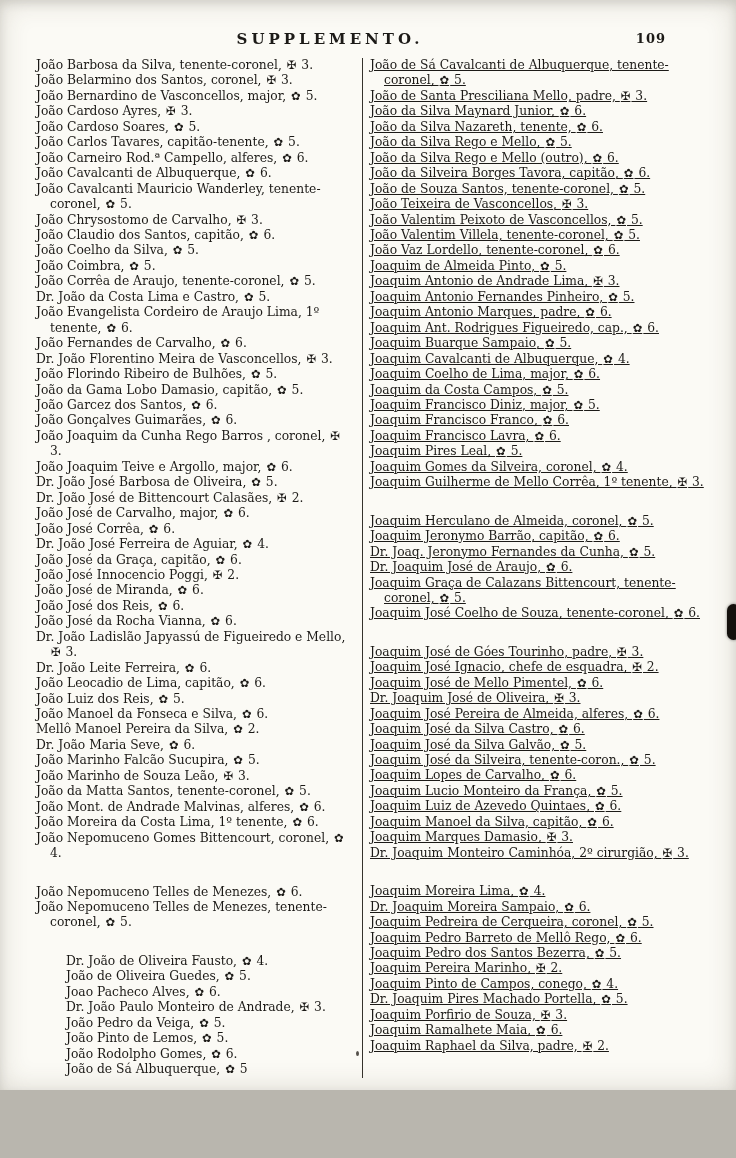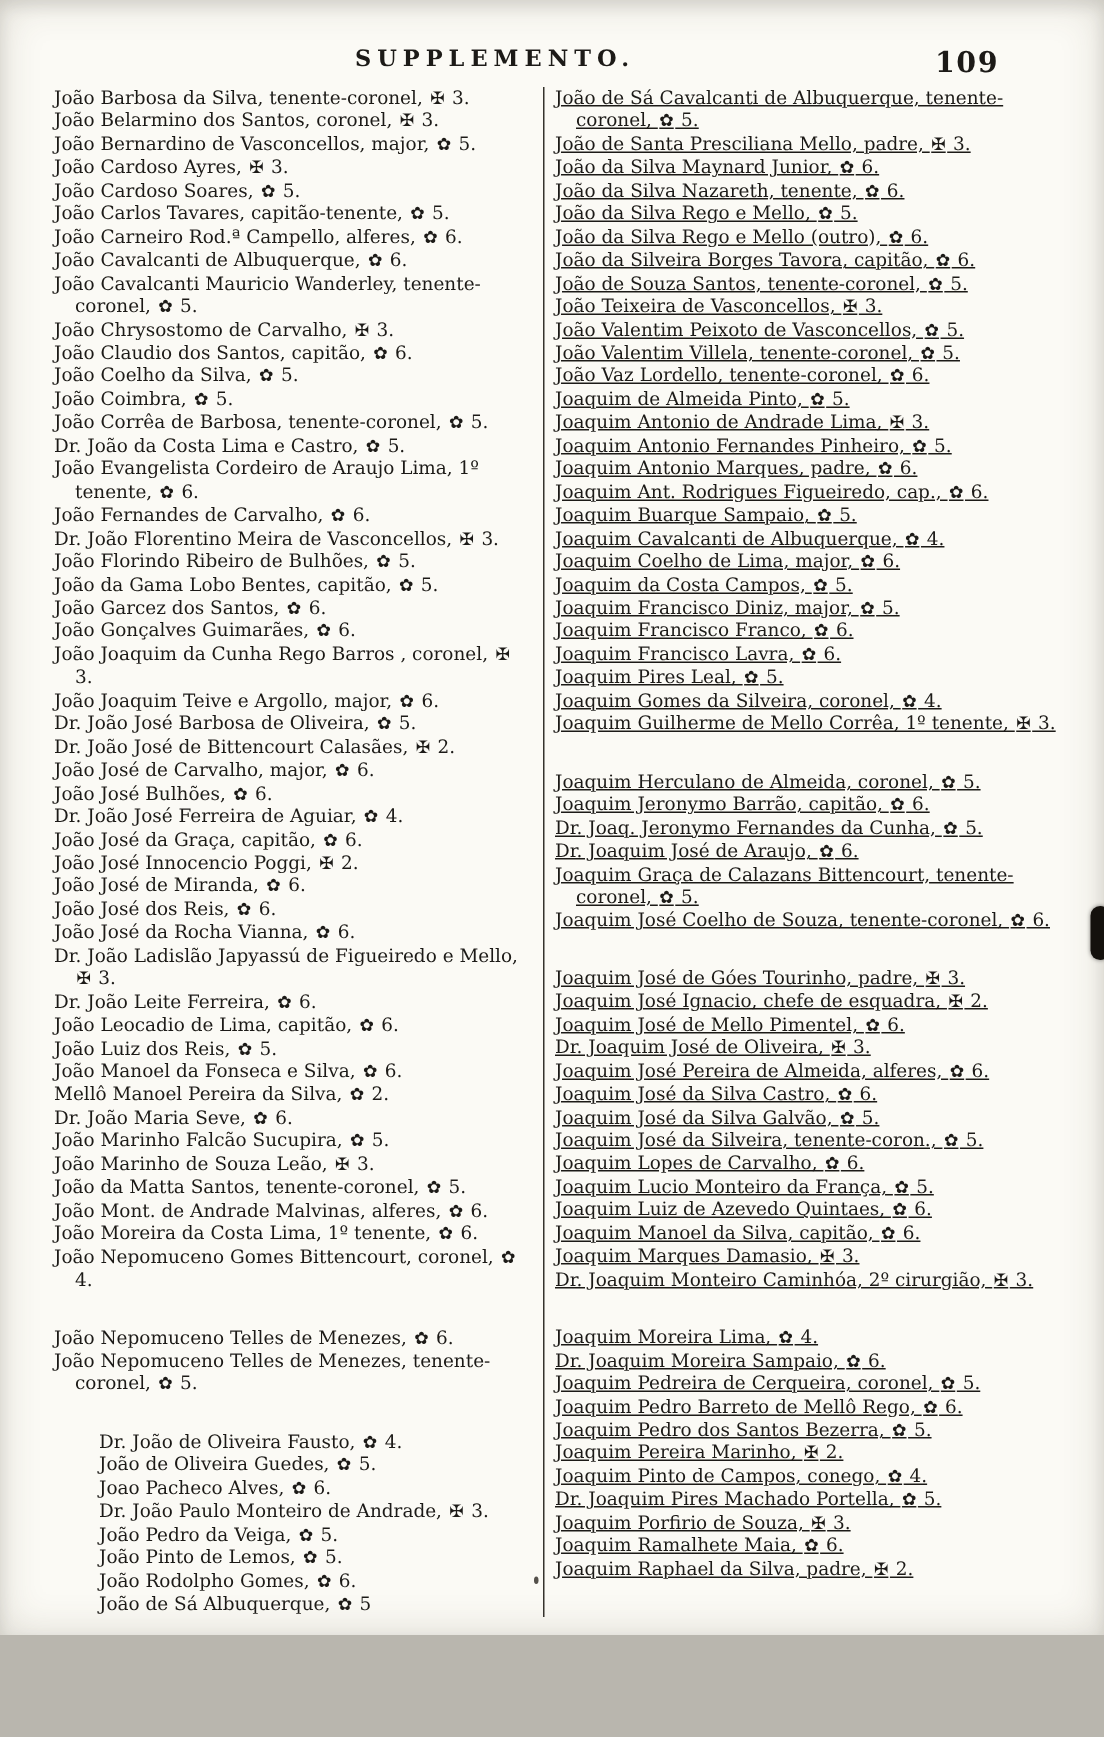--- a/index.html
+++ b/index.html
@@ -17,21 +17,21 @@
   .header { position: relative; height: 52px; }
   .title {
     position: absolute; left: 0; right: 76px; top: 30px;
     text-align: center;
     font-weight: 700;
     font-size: 15px;
     letter-spacing: 4px;
   }
   .page-number {
     position: absolute; right: 70px; top: 31px;
-    font-size: 19px;
+    font-size: 13px;
     font-weight: 600;
     letter-spacing: 1px;
   }
   .columns {
     display: flex;
     align-items: stretch;
     padding: 6px 30px 0 36px;
   }
   .column { font-size: 12.3px; line-height: 15.45px; }
   .column.left  { width: 320px; padding-right: 4px; }
@@ -74,35 +74,35 @@
         <div class="entry"><span class="entry-text">João Cardoso Ayres, </span><span class="mark cross">✠</span><span class="num"> 3.</span></div>
         <div class="entry"><span class="entry-text">João Cardoso Soares, </span><span class="mark rose">✿</span><span class="num"> 5.</span></div>
         <div class="entry"><span class="entry-text">João Carlos Tavares, capitão-tenente, </span><span class="mark rose">✿</span><span class="num"> 5.</span></div>
         <div class="entry"><span class="entry-text">João Carneiro Rod.ª Campello, alferes, </span><span class="mark rose">✿</span><span class="num"> 6.</span></div>
         <div class="entry"><span class="entry-text">João Cavalcanti de Albuquerque, </span><span class="mark rose">✿</span><span class="num"> 6.</span></div>
         <div class="entry"><span class="entry-text">João Cavalcanti Mauricio Wanderley, tenente-coronel, </span><span class="mark rose">✿</span><span class="num"> 5.</span></div>
         <div class="entry"><span class="entry-text">João Chrysostomo de Carvalho, </span><span class="mark cross">✠</span><span class="num"> 3.</span></div>
         <div class="entry"><span class="entry-text">João Claudio dos Santos, capitão, </span><span class="mark rose">✿</span><span class="num"> 6.</span></div>
         <div class="entry"><span class="entry-text">João Coelho da Silva, </span><span class="mark rose">✿</span><span class="num"> 5.</span></div>
         <div class="entry"><span class="entry-text">João Coimbra, </span><span class="mark rose">✿</span><span class="num"> 5.</span></div>
-        <div class="entry"><span class="entry-text">João Corrêa de Barbosa, tenente-coronel, </span><span class="mark rose">✿</span><span class="num"> 5.</span></div>
+        <div class="entry"><span class="entry-text">João Corrêa de Araujo, tenente-coronel, </span><span class="mark rose">✿</span><span class="num"> 5.</span></div>
         <div class="entry"><span class="entry-text">Dr. João da Costa Lima e Castro, </span><span class="mark rose">✿</span><span class="num"> 5.</span></div>
         <div class="entry"><span class="entry-text">João Evangelista Cordeiro de Araujo Lima, 1º tenente, </span><span class="mark rose">✿</span><span class="num"> 6.</span></div>
         <div class="entry"><span class="entry-text">João Fernandes de Carvalho, </span><span class="mark rose">✿</span><span class="num"> 6.</span></div>
         <div class="entry"><span class="entry-text">Dr. João Florentino Meira de Vasconcellos, </span><span class="mark cross">✠</span><span class="num"> 3.</span></div>
         <div class="entry"><span class="entry-text">João Florindo Ribeiro de Bulhões, </span><span class="mark rose">✿</span><span class="num"> 5.</span></div>
-        <div class="entry"><span class="entry-text">João da Gama Lobo Bentes, capitão, </span><span class="mark rose">✿</span><span class="num"> 5.</span></div>
+        <div class="entry"><span class="entry-text">João da Gama Lobo Damasio, capitão, </span><span class="mark rose">✿</span><span class="num"> 5.</span></div>
         <div class="entry"><span class="entry-text">João Garcez dos Santos, </span><span class="mark rose">✿</span><span class="num"> 6.</span></div>
         <div class="entry"><span class="entry-text">João Gonçalves Guimarães, </span><span class="mark rose">✿</span><span class="num"> 6.</span></div>
         <div class="entry"><span class="entry-text">João Joaquim da Cunha Rego Barros , coronel, </span><span class="mark cross">✠</span><span class="num"> 3.</span></div>
         <div class="entry"><span class="entry-text">João Joaquim Teive e Argollo, major, </span><span class="mark rose">✿</span><span class="num"> 6.</span></div>
         <div class="entry"><span class="entry-text">Dr. João José Barbosa de Oliveira, </span><span class="mark rose">✿</span><span class="num"> 5.</span></div>
         <div class="entry"><span class="entry-text">Dr. João José de Bittencourt Calasães, </span><span class="mark cross">✠</span><span class="num"> 2.</span></div>
         <div class="entry"><span class="entry-text">João José de Carvalho, major, </span><span class="mark rose">✿</span><span class="num"> 6.</span></div>
-        <div class="entry"><span class="entry-text">João José Bulhões, </span><span class="mark rose">✿</span><span class="num"> 6.</span></div>
+        <div class="entry"><span class="entry-text">João José Corrêa, </span><span class="mark rose">✿</span><span class="num"> 6.</span></div>
         <div class="entry"><span class="entry-text">Dr. João José Ferreira de Aguiar, </span><span class="mark rose">✿</span><span class="num"> 4.</span></div>
         <div class="entry"><span class="entry-text">João José da Graça, capitão, </span><span class="mark rose">✿</span><span class="num"> 6.</span></div>
         <div class="entry"><span class="entry-text">João José Innocencio Poggi, </span><span class="mark cross">✠</span><span class="num"> 2.</span></div>
         <div class="entry"><span class="entry-text">João José de Miranda, </span><span class="mark rose">✿</span><span class="num"> 6.</span></div>
         <div class="entry"><span class="entry-text">João José dos Reis, </span><span class="mark rose">✿</span><span class="num"> 6.</span></div>
         <div class="entry"><span class="entry-text">João José da Rocha Vianna, </span><span class="mark rose">✿</span><span class="num"> 6.</span></div>
         <div class="entry"><span class="entry-text">Dr. João Ladislão Japyassú de Figueiredo e Mello, </span><span class="mark cross">✠</span><span class="num"> 3.</span></div>
         <div class="entry"><span class="entry-text">Dr. João Leite Ferreira, </span><span class="mark rose">✿</span><span class="num"> 6.</span></div>
         <div class="entry"><span class="entry-text">João Leocadio de Lima, capitão, </span><span class="mark rose">✿</span><span class="num"> 6.</span></div>
         <div class="entry"><span class="entry-text">João Luiz dos Reis, </span><span class="mark rose">✿</span><span class="num"> 5.</span></div>

